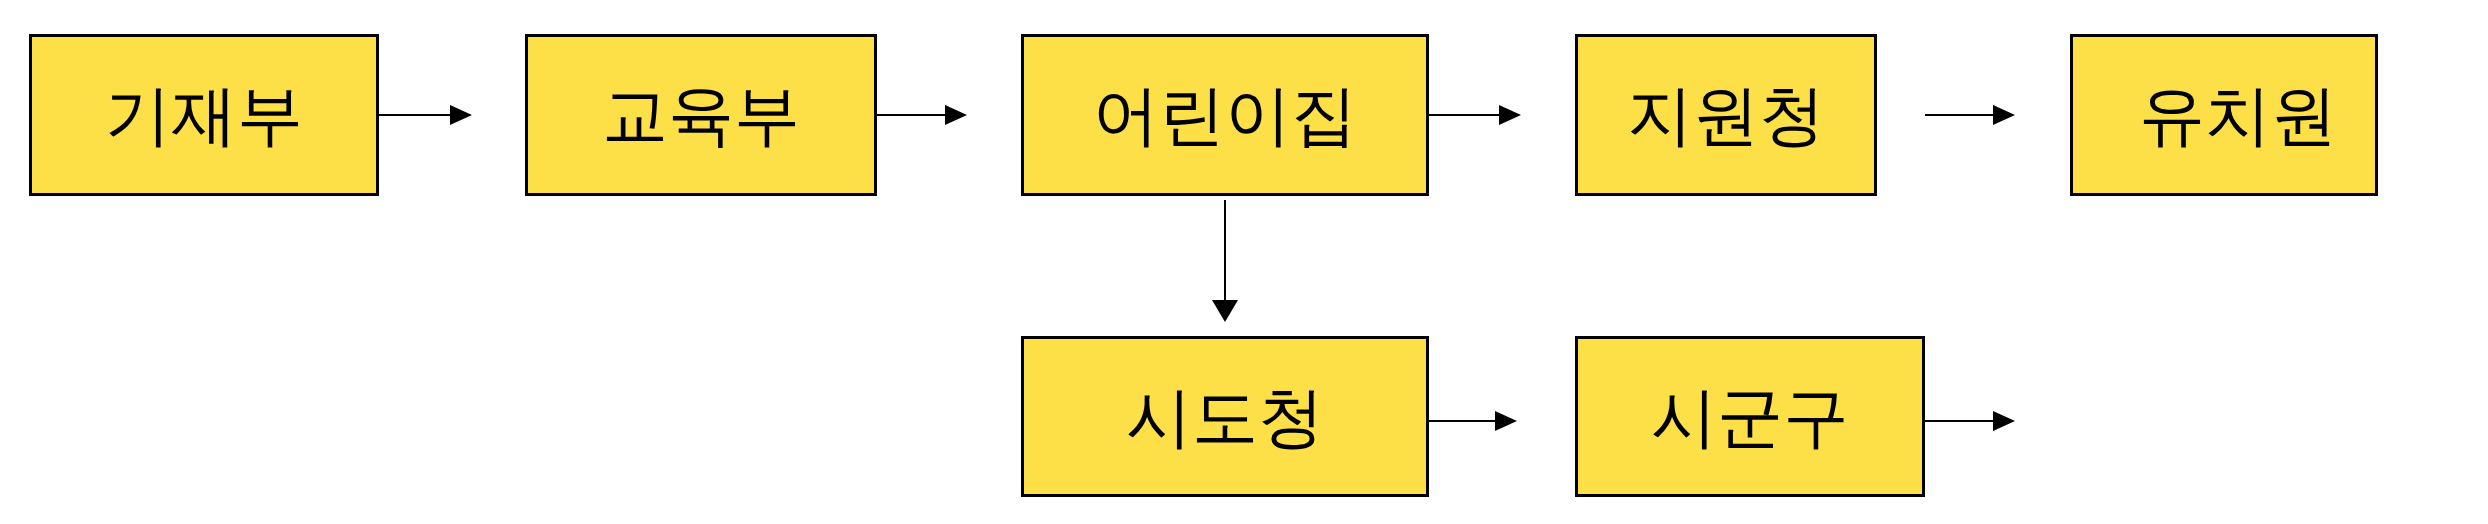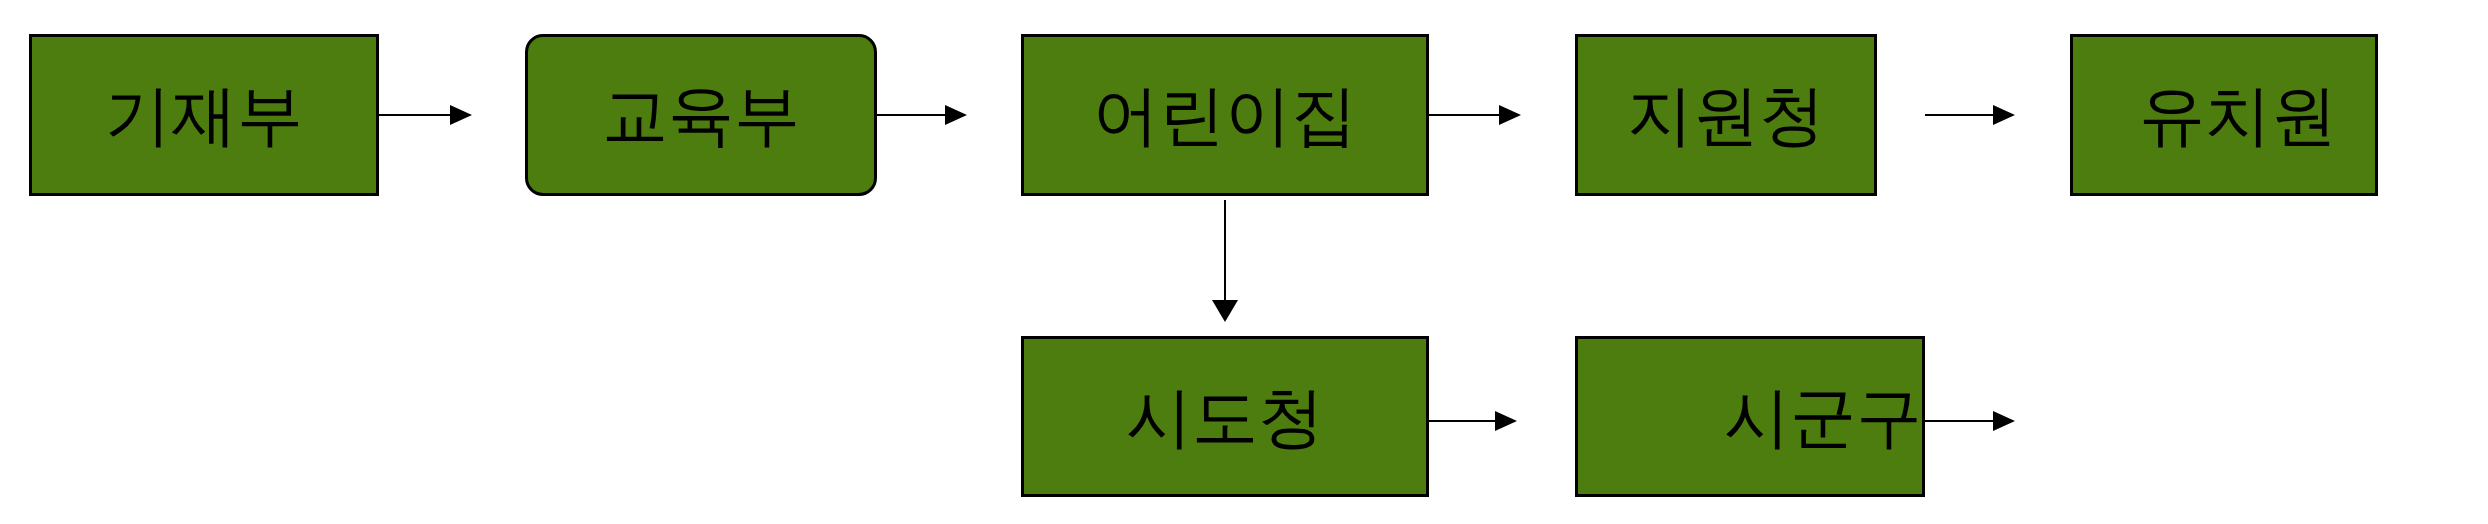--- a/index.html
+++ b/index.html
@@ -13,37 +13,37 @@
     height: 524px;
     background: #ffffff;
     font-family: "Liberation Sans", sans-serif;
     color: #000000;
     overflow: hidden;
   }
   .node {
     position: absolute;
     box-sizing: border-box;
     border: 3px solid #000000;
-    background: #4d7c0f;
+    background: #fde047;
     display: flex;
     align-items: center;
     justify-content: center;
     font-size: 66px;
     line-height: 1;
     white-space: nowrap;
   }
   .row1 { top: 34px;  height: 162px; }
   .row2 { top: 336px; height: 161px; }
   .n1 { left: 29px;   width: 350px; }
-  .n2 { left: 525px;  width: 352px; border-radius: 18px; }
+  .n2 { left: 525px;  width: 352px; }
   .n3 { left: 1021px; width: 408px; }
   .n4 { left: 1575px; width: 302px; }
   .n5 { left: 2070px; width: 308px; padding-left: 28px; }
   .n6 { left: 1021px; width: 408px; }
-  .n7 { left: 1575px; width: 350px; justify-content: flex-end; }
+  .n7 { left: 1575px; width: 350px; }
   .n8 { left: 2070px; width: 390px; }
 
   .hline {
     position: absolute;
     height: 2px;
     background: #000000;
   }
   .vline {
     position: absolute;
     width: 2px;

